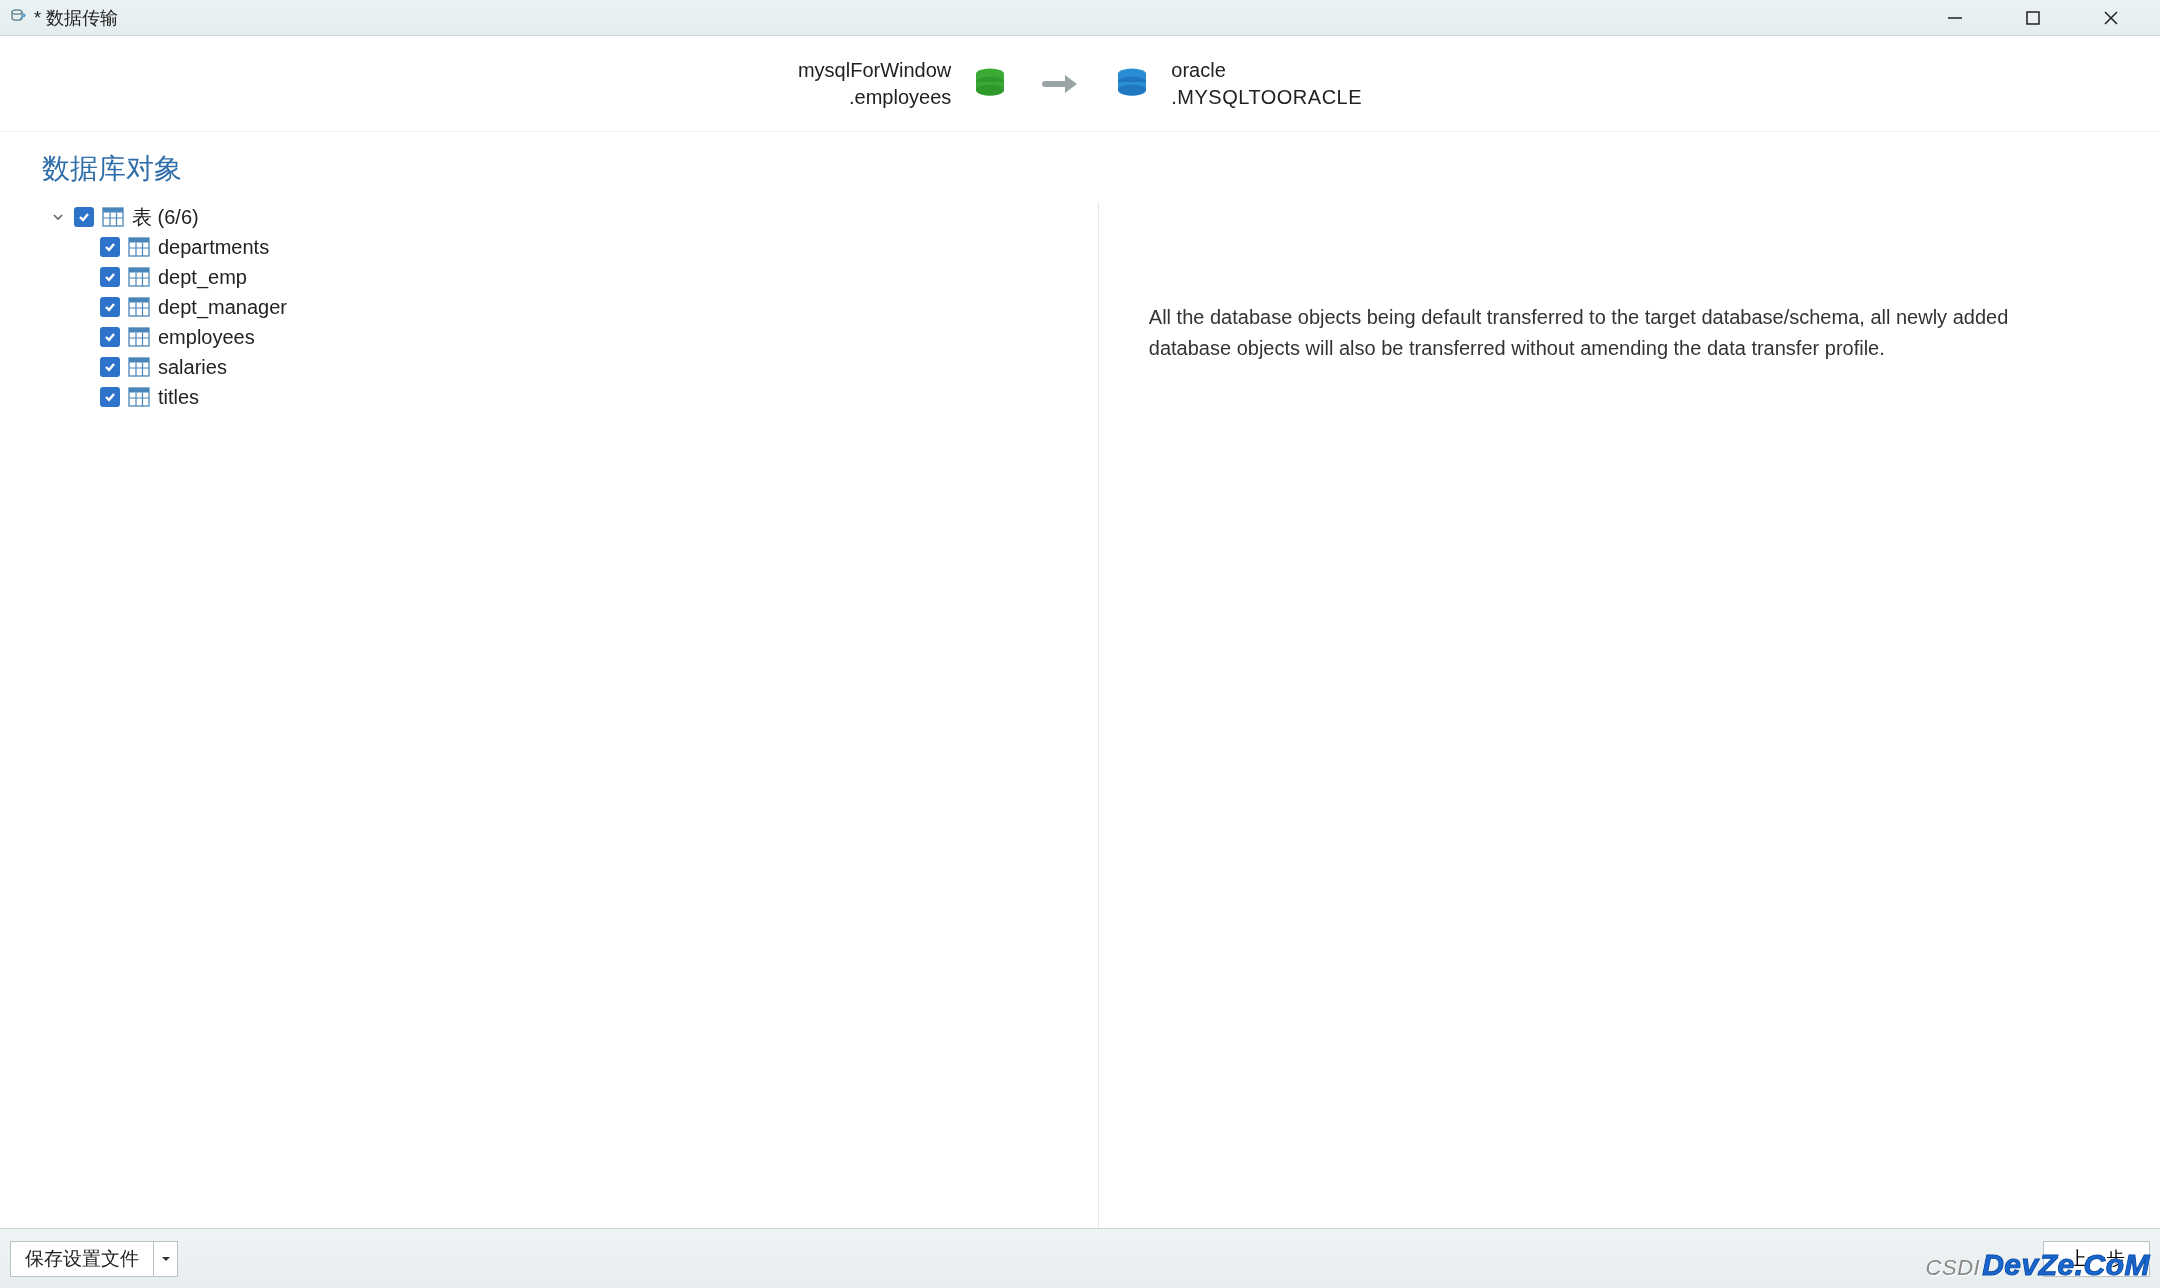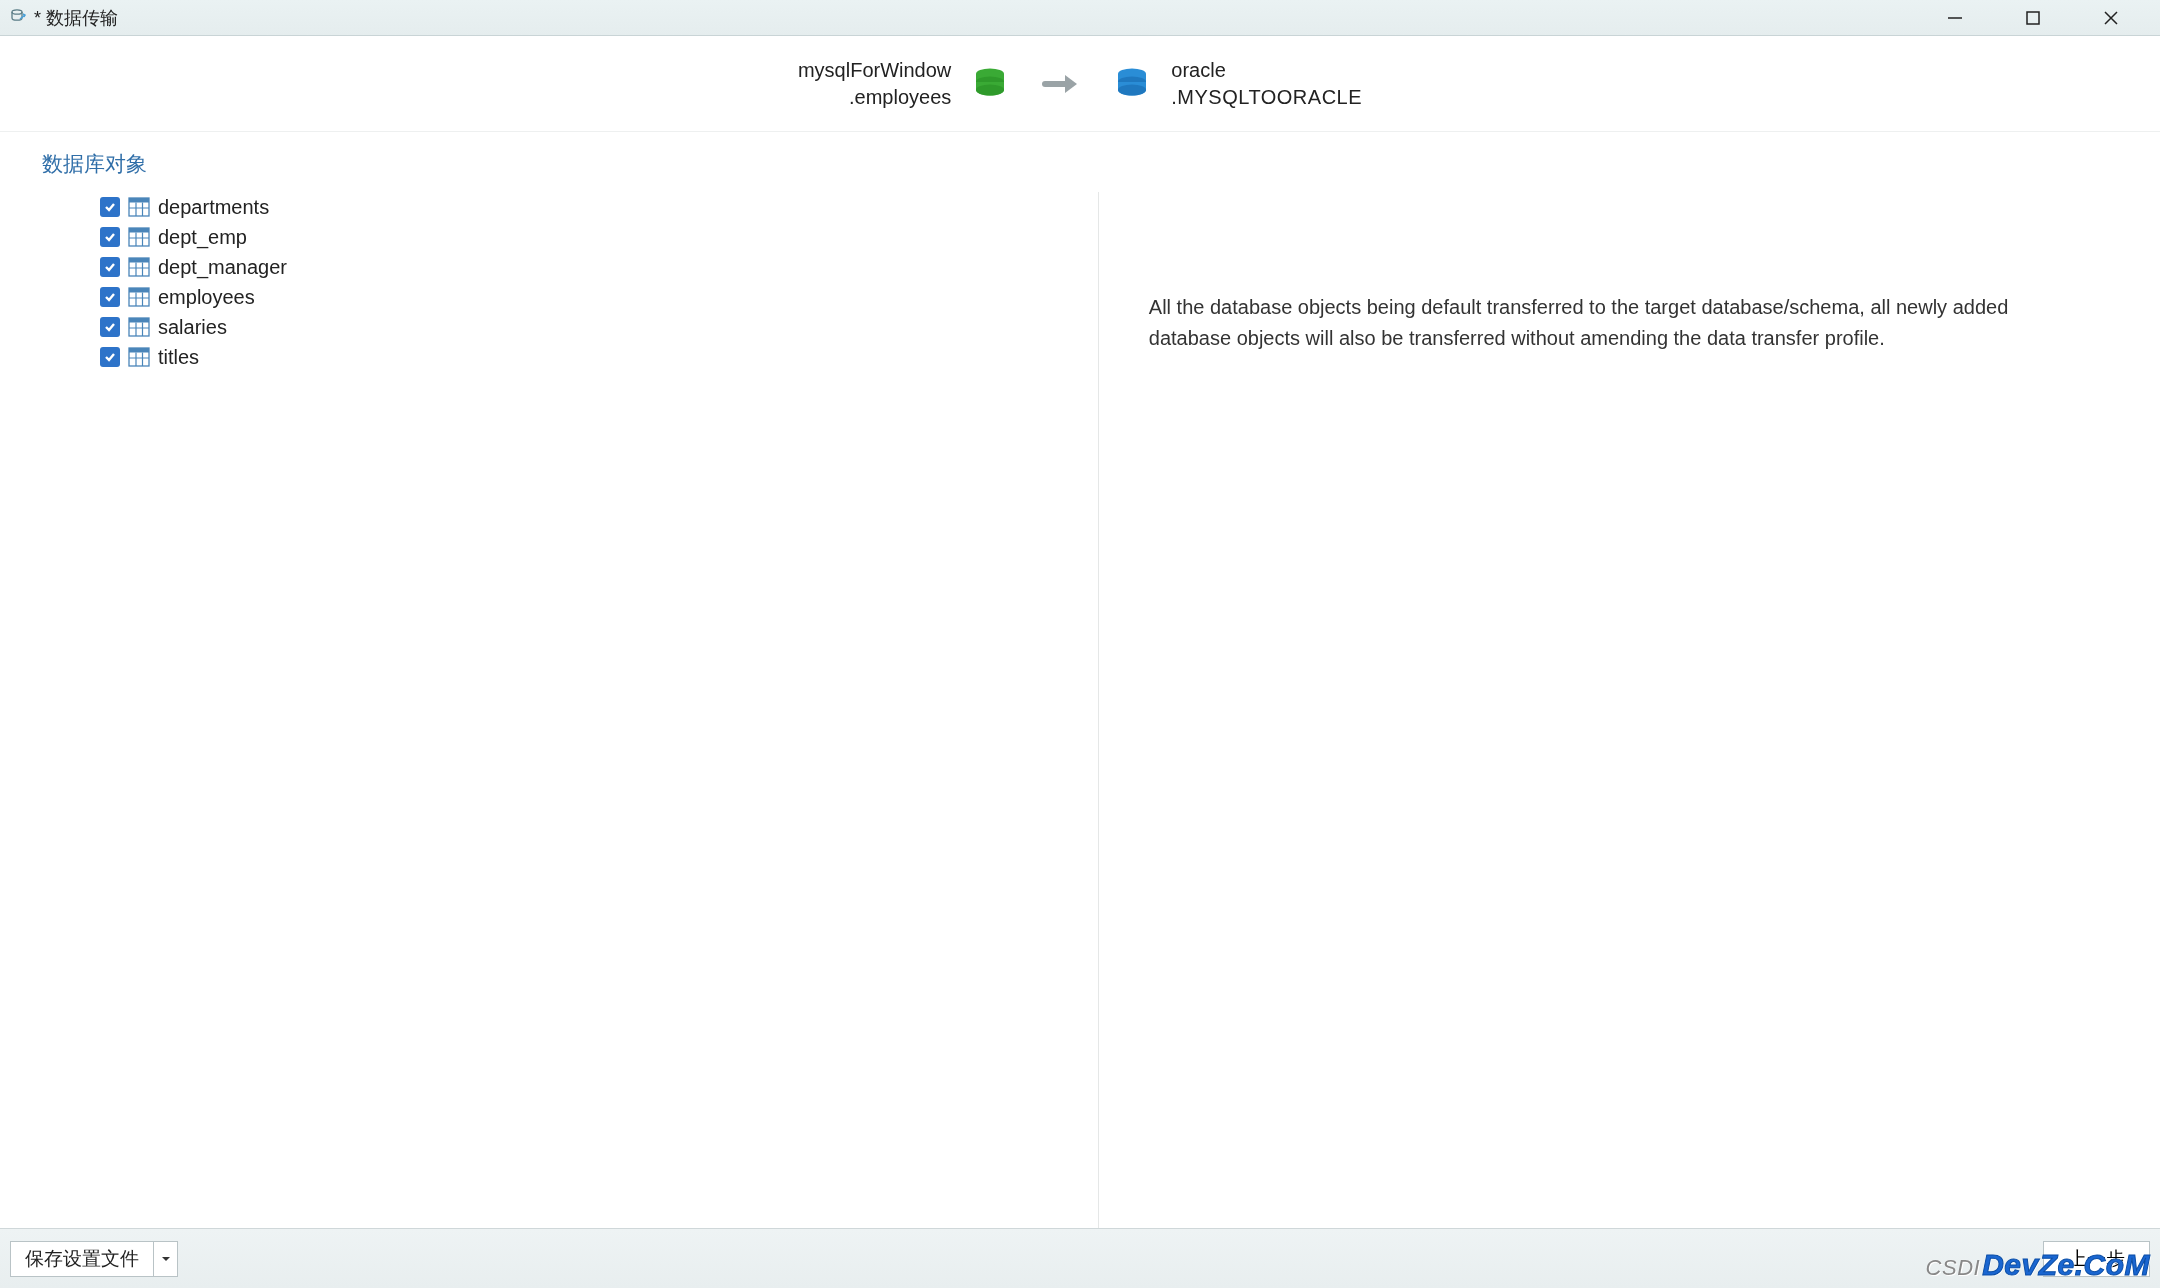--- a/index.html
+++ b/index.html
@@ -51,21 +51,21 @@
     .conn-text-left { text-align: right; line-height: 1.35; font-size: 20px;}
     .conn-text-right { text-align: left; line-height: 1.35; font-size: 20px;}
     .conn-text-right .sub { letter-spacing: 0.5px; }
     .db-icon { width: 42px; height: 42px; }
     .arrow-mid { display:flex; align-items:center; justify-content:center; }
 
     
     .section-title {
       padding: 18px 42px 14px 42px;
       color: #2f6ea8;
-      font-size: 21px;
+      font-size: 28px;
     }
 
     
     .body-split {
       display: flex;
       height: calc(100% - 36px - 96px - 60px - 60px);
     }
     .left-panel {
       width: 50%;
       padding: 0px 40px 0 50px;
@@ -252,20 +252,40 @@
       <div class="sub">.MYSQLTOORACLE</div>
     </div>
   </div>
 </div>
 
 <div class="section-title">数据库对象</div>
 
 <div class="body-split">
   <div class="left-panel">
     <div class="tree">
+      <div class="tree-parent-row">
+        <span class="expand-caret">
+          <svg width="14" height="14" viewBox="0 0 14 14">
+              <path d="M3 5 L7 9 L11 5"></path>
+            </svg>
+        </span>
+        <span class="checkbox">
+          <svg width="14" height="14" viewBox="0 0 14 14">
+              <path d="M3 7 L6 10 L11 4"></path>
+            </svg>
+        </span>
+        <span class="table-icon">
+          <svg width="22" height="20" viewBox="0 0 22 20">
+            <rect x="1" y="1" width="20" height="18" fill="#fff" stroke="#4a85b9" stroke-width="1.3"></rect>
+            <rect x="1" y="1" width="20" height="4.5" fill="#4a85b9"></rect>
+            <path d="M1 11 H21 M8 5.5 V19 M14.5 5.5 V19" stroke="#4a85b9" stroke-width="1.2"></path>
+          </svg>
+        </span>
+        <span>表  (6/6)</span>
+      </div>
       <div class="tree-children">
         <div class="tree-item-row">
           <span class="checkbox">
               <svg width="14" height="14" viewBox="0 0 14 14">
                 <path d="M3 7 L6 10 L11 4"></path>
               </svg>
             </span>
           <span class="table-icon">
               <svg width="22" height="20" viewBox="0 0 22 20">
                 <rect x="1" y="1" width="20" height="18" fill="#fff" stroke="#4a85b9" stroke-width="1.3"></rect>

